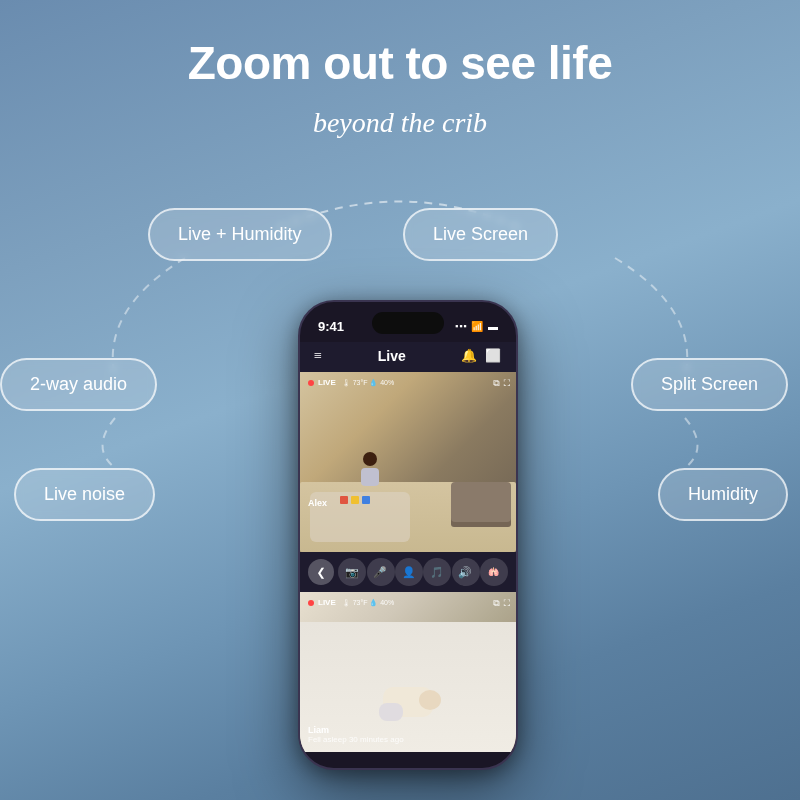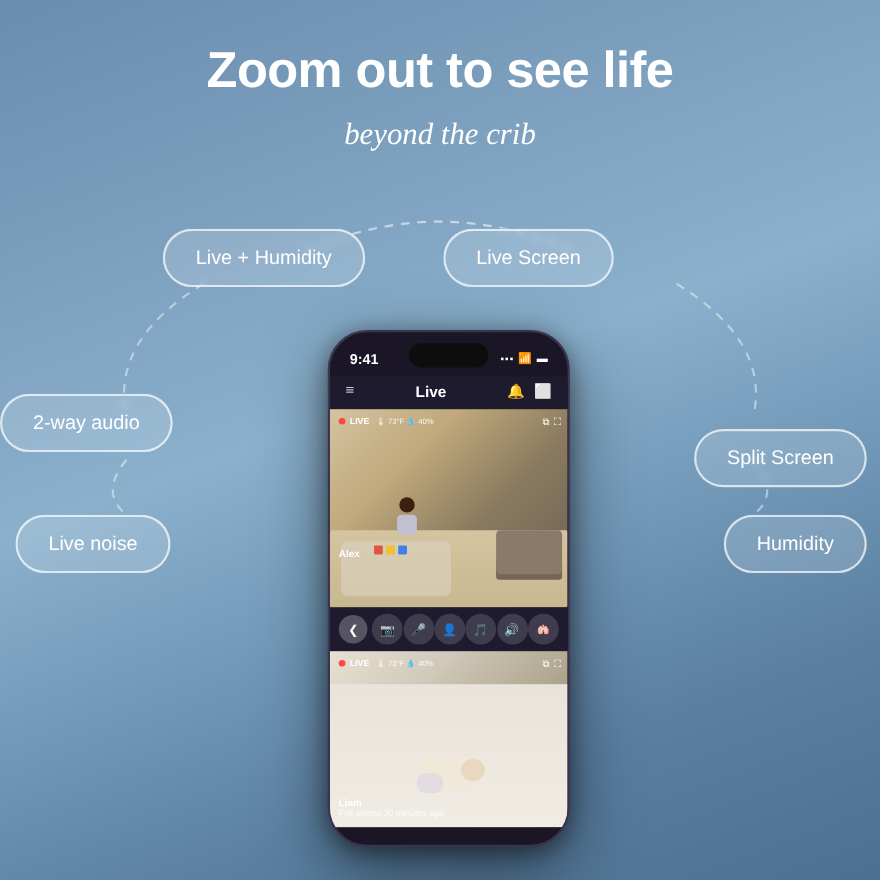--- a/index.html
+++ b/index.html
@@ -66,21 +66,20 @@
     }
 
     .badge-2way {
       top: 358px;
       left: 0;
     }
 
     .badge-split {
       top: 358px;
       right: 12px;
-      margin-top: 32px;
     }
 
     .badge-white-noise {
       top: 468px;
       left: 14px;
     }
 
     .badge-lullabies {
       top: 468px;
       right: 12px;

